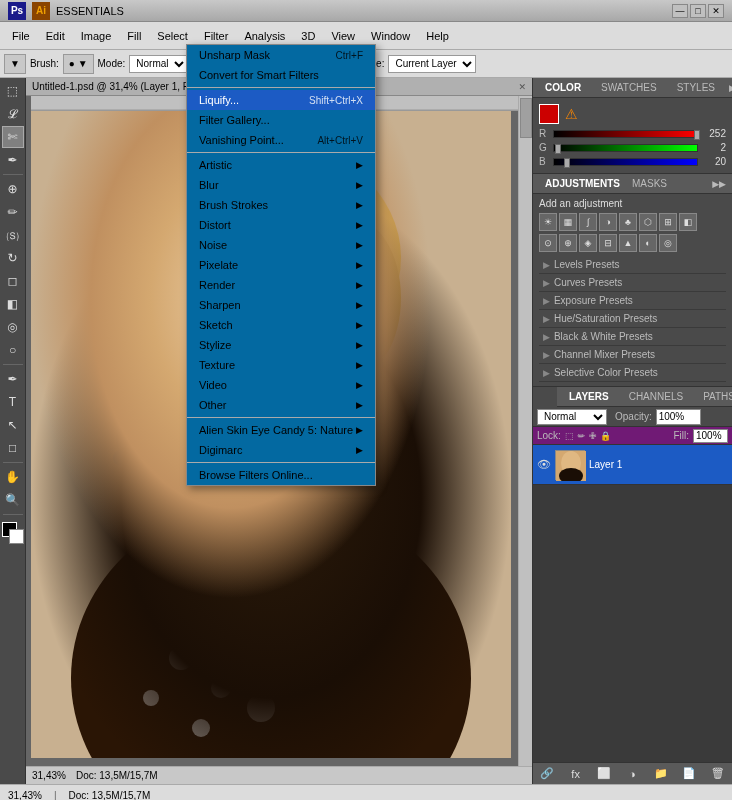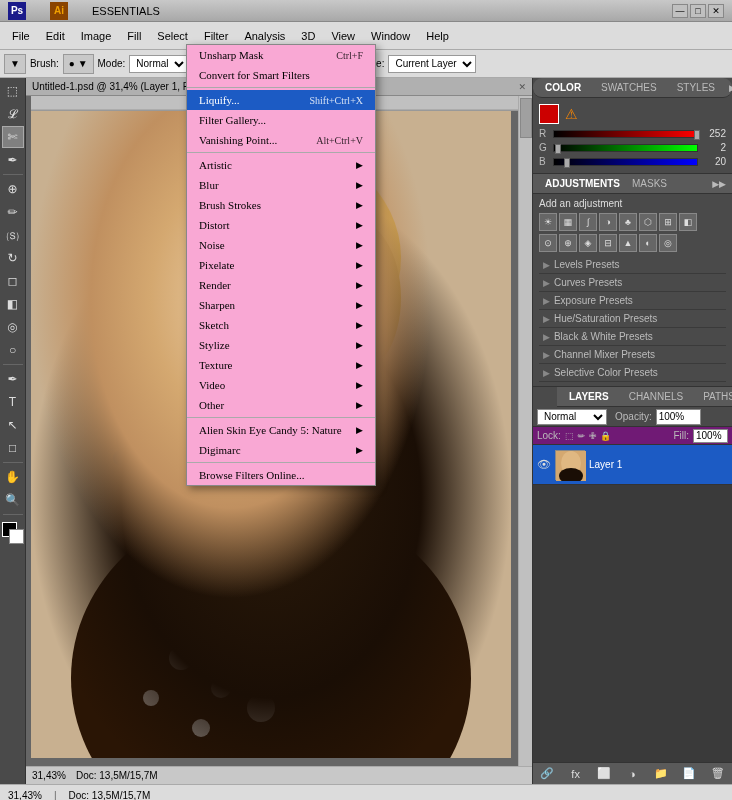--- a/index.html
+++ b/index.html
@@ -20,21 +20,21 @@
       background: linear-gradient(to bottom, #c8c8c8, #a8a8a8);
       display: flex;
       align-items: center;
       justify-content: space-between;
       padding: 0 8px;
       border-bottom: 1px solid #888;
     }
     #title-bar-left {
       display: flex;
       align-items: center;
-      gap: 24px;
+      gap: 6px;
     }
     .ps-icon {
       width: 18px; height: 18px;
       background: #1a1a8a;
       color: #fff;
       font-size: 10px;
       font-weight: bold;
       display: flex; align-items: center; justify-content: center;
     }
     .ai-icon {
@@ -245,21 +245,20 @@
     .panel-header {
       height: 20px;
       background: #5a5a5a;
       display: flex;
       align-items: center;
       padding: 0 6px;
       font-size: 10px;
       color: #ddd;
       border-bottom: 1px solid #333;
       gap: 8px;
-      border-radius: 9px;
     }
     .panel-tab {
       padding: 2px 6px;
       font-size: 10px;
       color: #bbb;
       cursor: pointer;
     }
     .panel-tab.active {
       color: #fff;
       font-weight: bold;
@@ -500,26 +499,25 @@
       font-size: 10px;
       gap: 12px;
     }
 
     
     #filter-dropdown {
       position: absolute;
       top: 44px; 
       left: 186px;
       width: 190px;
-      background: #f9a8d4;
+      background: #0369a1;
       border: 1px solid #888;
       box-shadow: 3px 3px 8px rgba(0,0,0,0.4);
       z-index: 1000;
       font-size: 11px;
-      font-family: Liberation Serif, serif;
     }
     .dropdown-item {
       height: 20px;
       display: flex;
       align-items: center;
       padding: 0 12px;
       cursor: pointer;
       color: #000;
       position: relative;
       justify-content: space-between;

